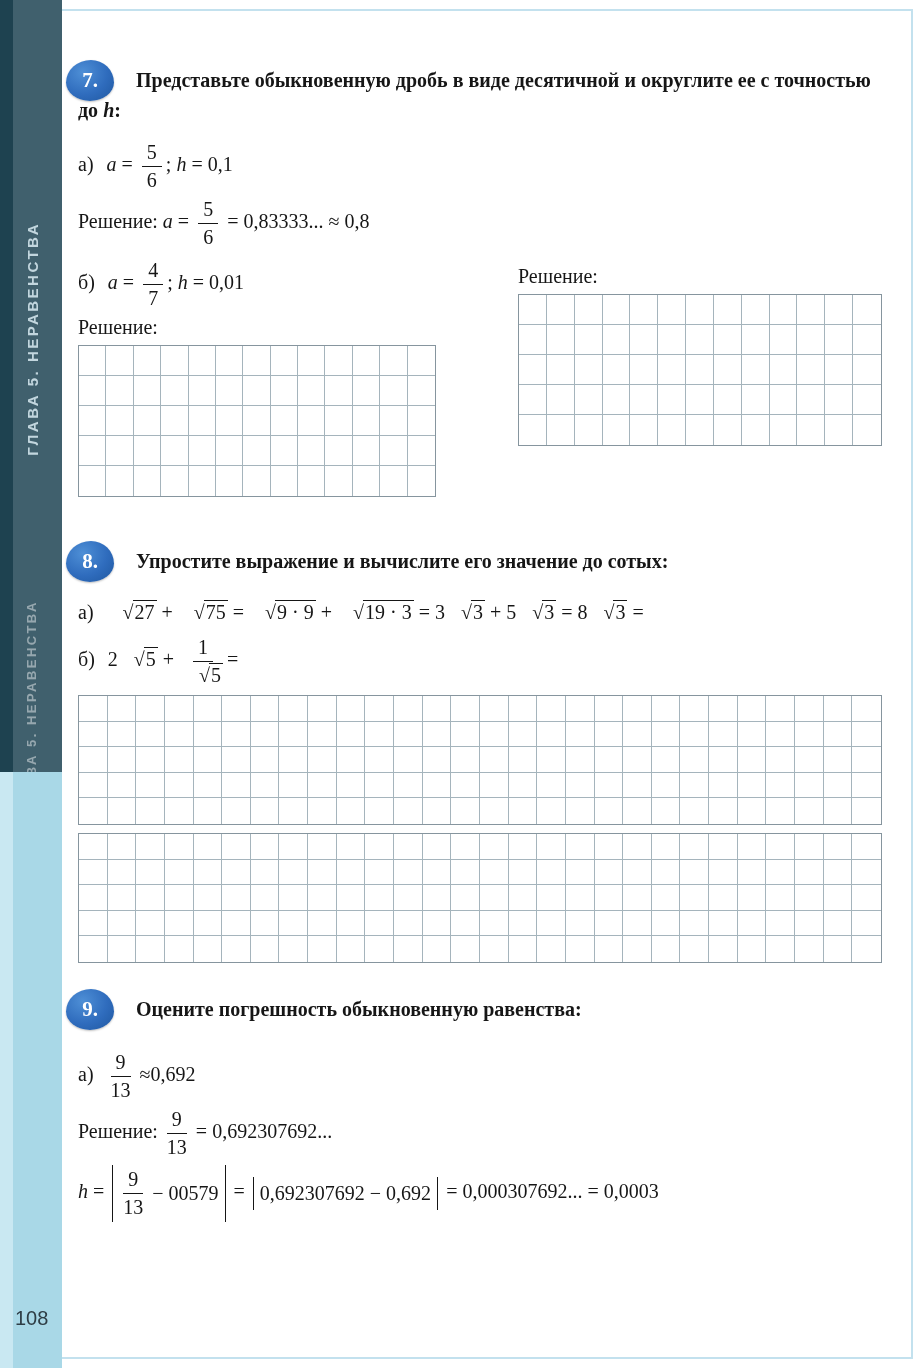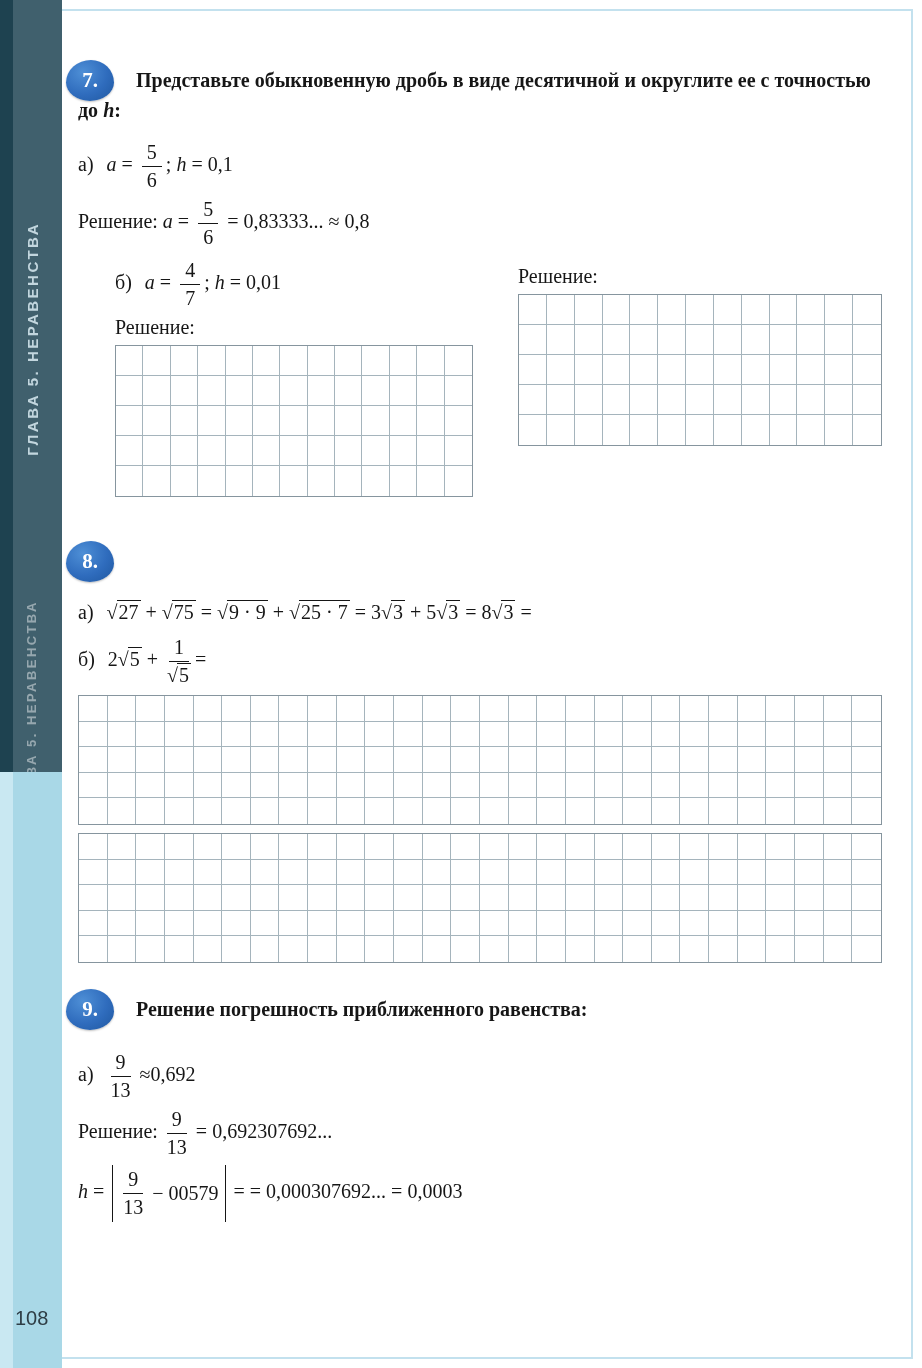--- a/index.html
+++ b/index.html
@@ -38,34 +38,34 @@
   }
   .ptitle{margin:0;font-weight:bold;font-size:20px;line-height:1.5;text-indent:58px;max-width:800px;padding-top:5px;}
   .math-line{font-size:20px;line-height:1.35;}
   .lbl{margin-right:8px;}
   .it{font-style:italic;}
   
   .frac{display:inline-flex;flex-direction:column;align-items:center;vertical-align:middle;margin:0 4px;line-height:1.15;text-align:center;}
   .frac .num{border-bottom:1.6px solid #161616;padding:0 5px 2px;}
   .frac .den{padding-top:2px;}
   
-  .sqrt{white-space:nowrap;}
+  .sqrt{white-space:nowrap;margin-left:16px;}
   .sqrt .sym{letter-spacing:-1px;}
   .sqrt .rad{border-top:1.5px solid #161616;padding:0 2px;}
   sup{font-size:13px;}
   
   .abs{display:inline-flex;align-items:center;gap:5px;vertical-align:middle;
     border-left:1.7px solid #161616;border-right:1.7px solid #161616;padding:3px 6px;margin:0 3px;}
   
   .grid{border:1px solid #86959e;background:#fff;}
   .grid .cell{border-right:1px solid #a5b4bc;border-bottom:1px solid #a5b4bc;}
   .grid-s{width:100%;height:150px;margin-top:6px;}
   .grid-w{width:802px;height:128px;margin-top:8px;}
   .two-col{display:flex;justify-content:space-between;margin-top:10px;}
-  .col-left{width:356px;margin-left:37px;}
+  .col-left{width:356px;}
   .col-right{width:362px;}
   .sol-label{font-size:20px;margin-top:6px;}
   
   .m16{margin-top:16px;} .m6{margin-top:6px;} .m10{margin-top:10px;} .m12{margin-top:12px;}
   .sec8{margin-top:44px;} .sec9{margin-top:26px;}
 </style>
 </head>
 <body>
 
 <div class="frame"></div>
@@ -261,31 +261,32 @@
             <div class="cell" style="border-bottom: none;"></div>
             <div class="cell" style="border-right: none; border-bottom: none;"></div>
           </div>
       </div>
     </div>
   </section>
 
   <section class="sec8">
     <div class="head">
       <div class="badge">8.</div>
+      <p class="ptitle">Упростите выражение и вычислите его значение до сотых:</p>
     </div>
 
     <div class="math-line m12">
       <span class="lbl">а)</span>
       <span class="sqrt"><span class="sym">√</span><span class="rad">27</span></span>
       <span>+</span>
       <span class="sqrt"><span class="sym">√</span><span class="rad">75</span></span>
       <span>=</span>
       <span class="sqrt"><span class="sym">√</span><span class="rad">9 · 9</span></span>
       <span>+</span>
-      <span class="sqrt"><span class="sym">√</span><span class="rad">25 · 7</span></span>
+      <span class="sqrt"><span class="sym">√</span><span class="rad">19 · 3</span></span>
       <span>= 3</span><span class="sqrt"><span class="sym">√</span><span class="rad">3</span></span>
       <span>+ 5</span><span class="sqrt"><span class="sym">√</span><span class="rad">3</span></span>
       <span>= 8</span><span class="sqrt"><span class="sym">√</span><span class="rad">3</span></span>
       <span>=</span>
     </div>
 
     <div class="math-line m10">
       <span class="lbl">б)</span>
       <span>2</span><span class="sqrt"><span class="sym">√</span><span class="rad">5</span></span>
       <span>+</span>
@@ -577,21 +578,21 @@
         <div class="cell" style="border-bottom: none;"></div>
         <div class="cell" style="border-bottom: none;"></div>
         <div class="cell" style="border-bottom: none;"></div>
         <div class="cell" style="border-right: none; border-bottom: none;"></div>
       </div>
   </section>
 
   <section class="sec9">
     <div class="head">
       <div class="badge">9.</div>
-      <p class="ptitle">Решение погрешность приближенного равенства:</p>
+      <p class="ptitle">Оцените погрешность обыкновенную равенства:</p>
     </div>
 
     <div class="math-line m16">
       <span class="lbl">а)</span>
       <span class="frac">
           <span class="num">9</span>
           <span class="den">13</span>
         </span>
       <span>≈0,692</span>
     </div>
@@ -609,17 +610,20 @@
       <span class="it">h</span>
       <span>=</span>
       <span class="abs">
           <span class="frac">
             <span class="num">9</span>
             <span class="den">13</span>
           </span>
           <span>− 00579</span>
         </span>
       <span>=</span>
+      <span class="abs">
+          <span>0,692307692 − 0,692</span>
+        </span>
       <span>= 0,000307692... = 0,0003</span>
     </div>
   </section>
 
 </div>
 
 </body></html>

